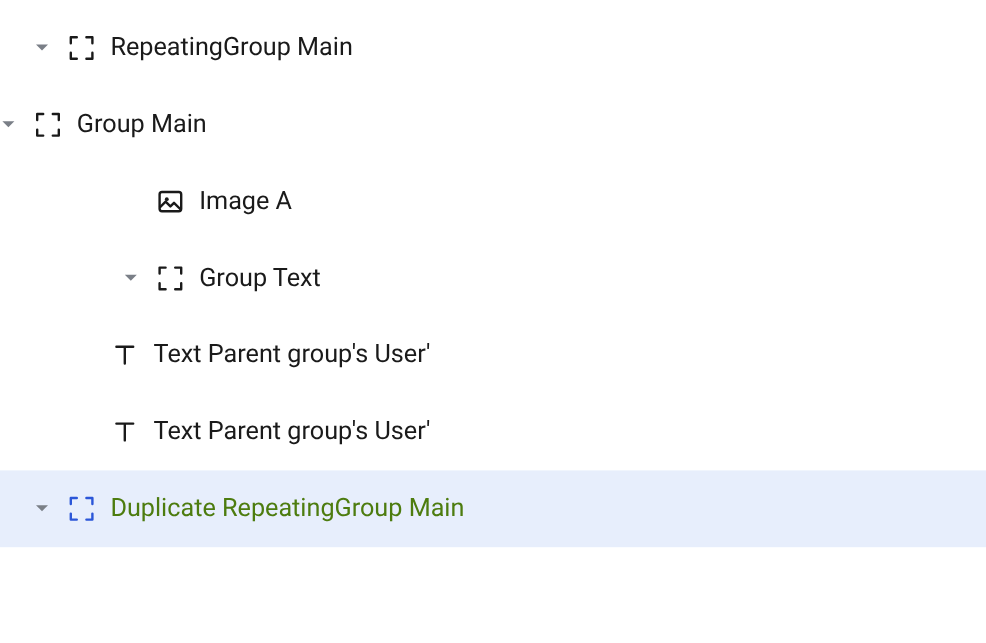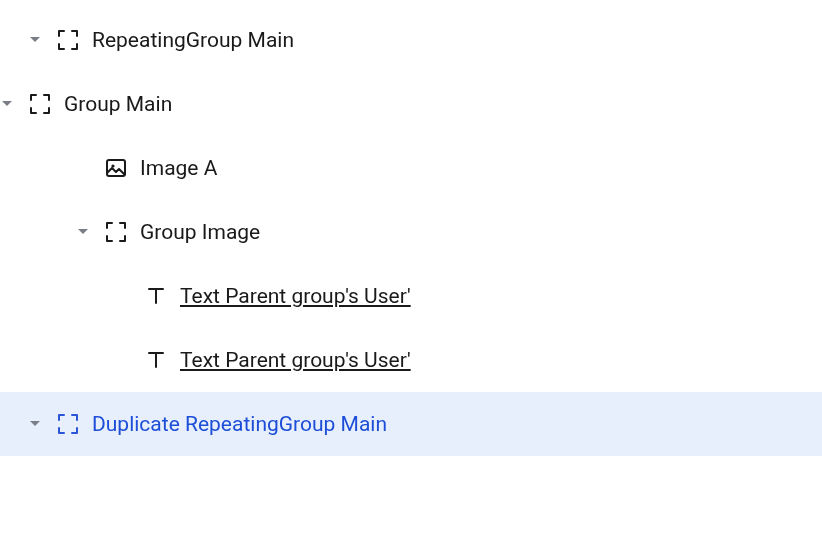--- a/index.html
+++ b/index.html
@@ -16,21 +16,21 @@
     .tree { list-style: none; }
     .row {
       display: flex;
       align-items: center;
       height: 64px;
       cursor: pointer;
       white-space: nowrap;
     }
     .row.selected {
       background: #e7eefc;
-      color: #1d4ed8;
+      color: #4d7c0f;
     }
     .row.selected .icon svg { stroke: #2b56d8; }
     .chevron {
       width: 14px;
       height: 14px;
       display: inline-flex;
       align-items: center;
       justify-content: center;
       margin-right: 14px;
       flex-shrink: 0;
@@ -43,22 +43,22 @@
       display: inline-flex;
       align-items: center;
       justify-content: center;
       margin-right: 12px;
       flex-shrink: 0;
     }
     .icon svg { width: 24px; height: 24px; stroke: #1a1a1a; }
     .label { line-height: 1; }
     .indent-0 { padding-left: 28px; align-items: center; }
     .indent-1 { }
-    .indent-2 { padding-left: 76px; }
-    .indent-3 { padding-left: 116px; text-decoration: underline; }
+    .indent-2 { padding-left: 102px; }
+    .indent-3 { padding-left: 64px; }
   </style>
 </head>
 <body>
 
 <ul class="tree" id="tree-root">
     <li>
       <div class="row indent-0">
         <span class="chevron">
           <svg viewBox="0 0 12 12">
             <use href="#sv-chevron-down"></use>
@@ -103,21 +103,21 @@
         <span class="chevron">
           <svg viewBox="0 0 12 12">
             <use href="#sv-chevron-down"></use>
           </svg>
         </span>
         <span class="icon">
           <svg viewBox="0 0 24 24">
             <use href="#sv-group"></use>
           </svg>
         </span>
-        <span class="label">Group Image</span>
+        <span class="label">Group Text</span>
       </div>
     </li>
     <li>
       <div class="row indent-3">
         <span class="chevron placeholder"></span>
         <span class="icon">
           <svg viewBox="0 0 24 24">
             <use href="#sv-text"></use>
           </svg>
         </span>

